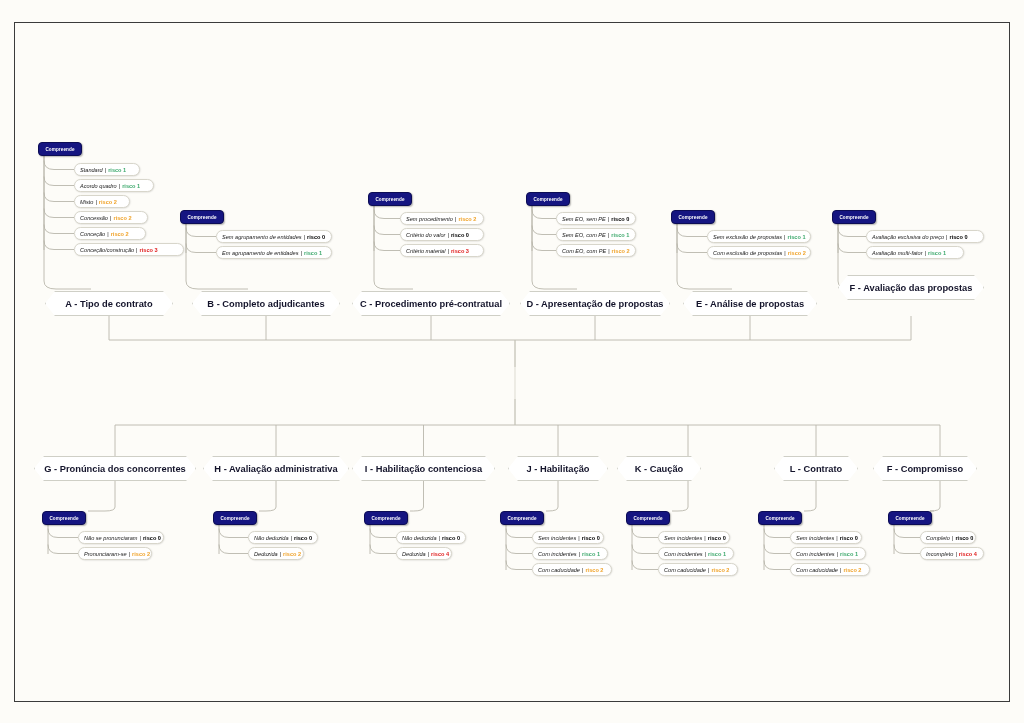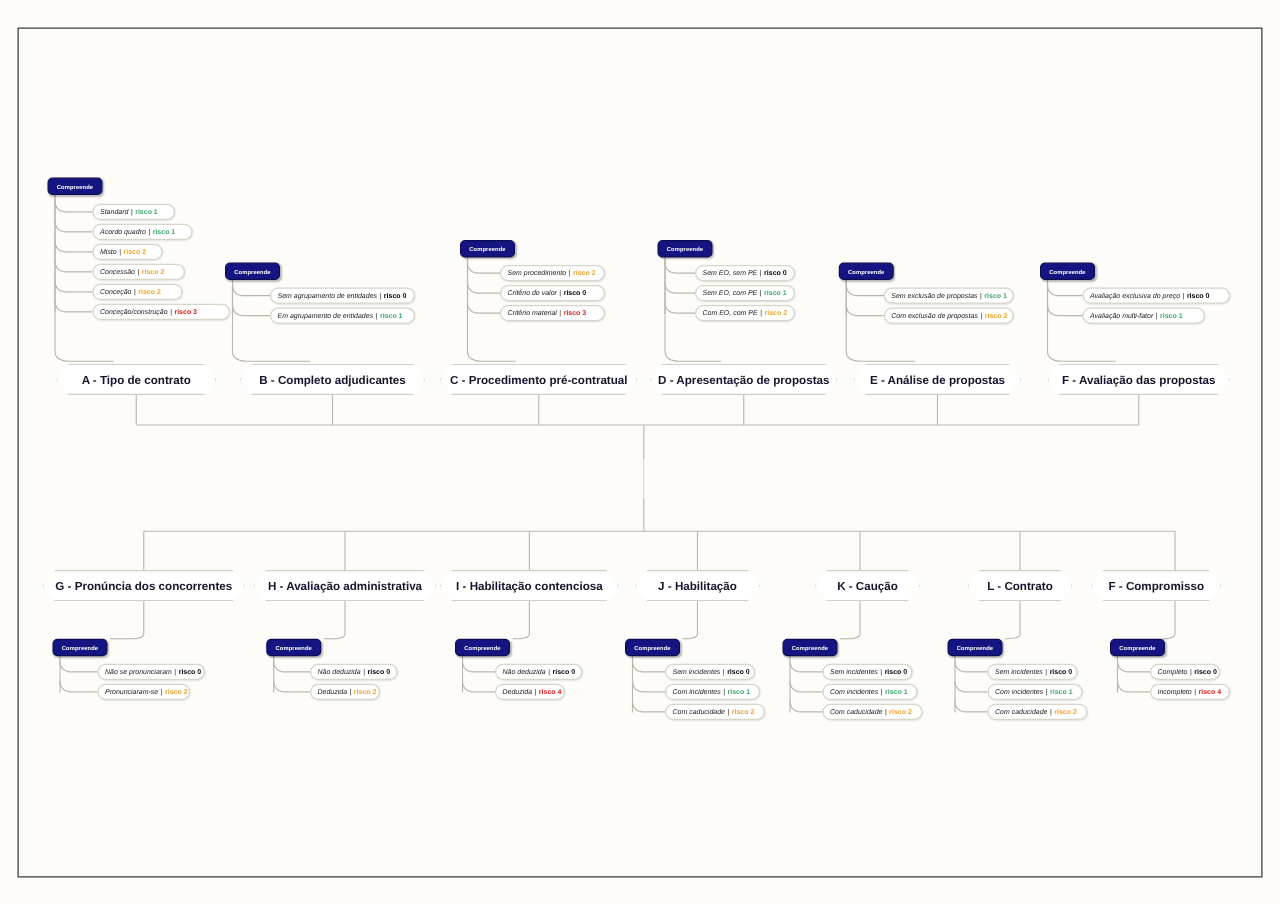--- a/index.html
+++ b/index.html
@@ -341,21 +341,21 @@
       <div class="leaf" style="left: 707px; top: 230px; width: 104px;">
         <span class="lbl">Sem exclusão de propostas</span>
         <span class="sep">|</span>
         <span class="risk r1">risco 1</span>
       </div>
       <div class="leaf" style="left: 707px; top: 246px; width: 104px;">
         <span class="lbl">Com exclusão de propostas</span>
         <span class="sep">|</span>
         <span class="risk r2">risco 2</span>
       </div>
-      <div class="hex" style="left: 838px; top: 291px; width: 146px;">
+      <div class="hex" style="left: 838px; top: 275px; width: 146px;">
         <span class="t">F - Avaliação das propostas</span>
       </div>
       <div class="pill" style="left: 832px; top: 210px; width: 44px;">
         <span class="t">Compreende</span>
       </div>
       <div class="leaf" style="left: 866px; top: 230px; width: 118px;">
         <span class="lbl">Avaliação exclusiva do preço</span>
         <span class="sep">|</span>
         <span class="risk r0">risco 0</span>
       </div>
@@ -426,21 +426,21 @@
       <div class="leaf" style="left: 532px; top: 547px; width: 76px;">
         <span class="lbl">Com incidentes</span>
         <span class="sep">|</span>
         <span class="risk r1">risco 1</span>
       </div>
       <div class="leaf" style="left: 532px; top: 563px; width: 80px;">
         <span class="lbl">Com caducidade</span>
         <span class="sep">|</span>
         <span class="risk r2">risco 2</span>
       </div>
-      <div class="hex" style="left: 652px; top: 456px; width: 84px;">
+      <div class="hex" style="left: 617px; top: 456px; width: 84px;">
         <span class="t">K - Caução</span>
       </div>
       <div class="pill" style="left: 626px; top: 511px; width: 44px;">
         <span class="t">Compreende</span>
       </div>
       <div class="leaf" style="left: 658px; top: 531px; width: 72px;">
         <span class="lbl">Sem incidentes</span>
         <span class="sep">|</span>
         <span class="risk r0">risco 0</span>
       </div>

